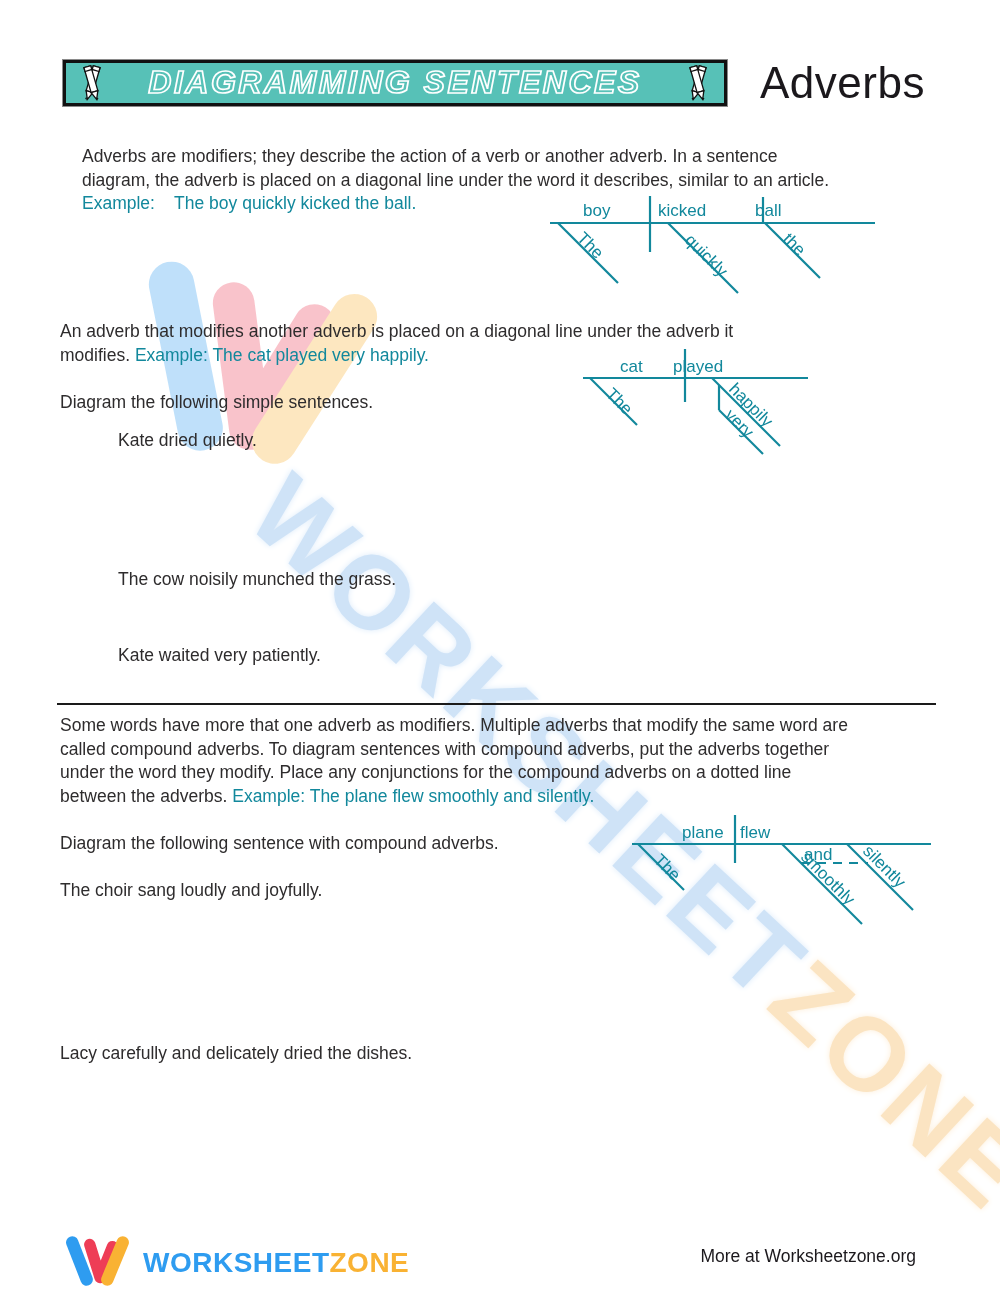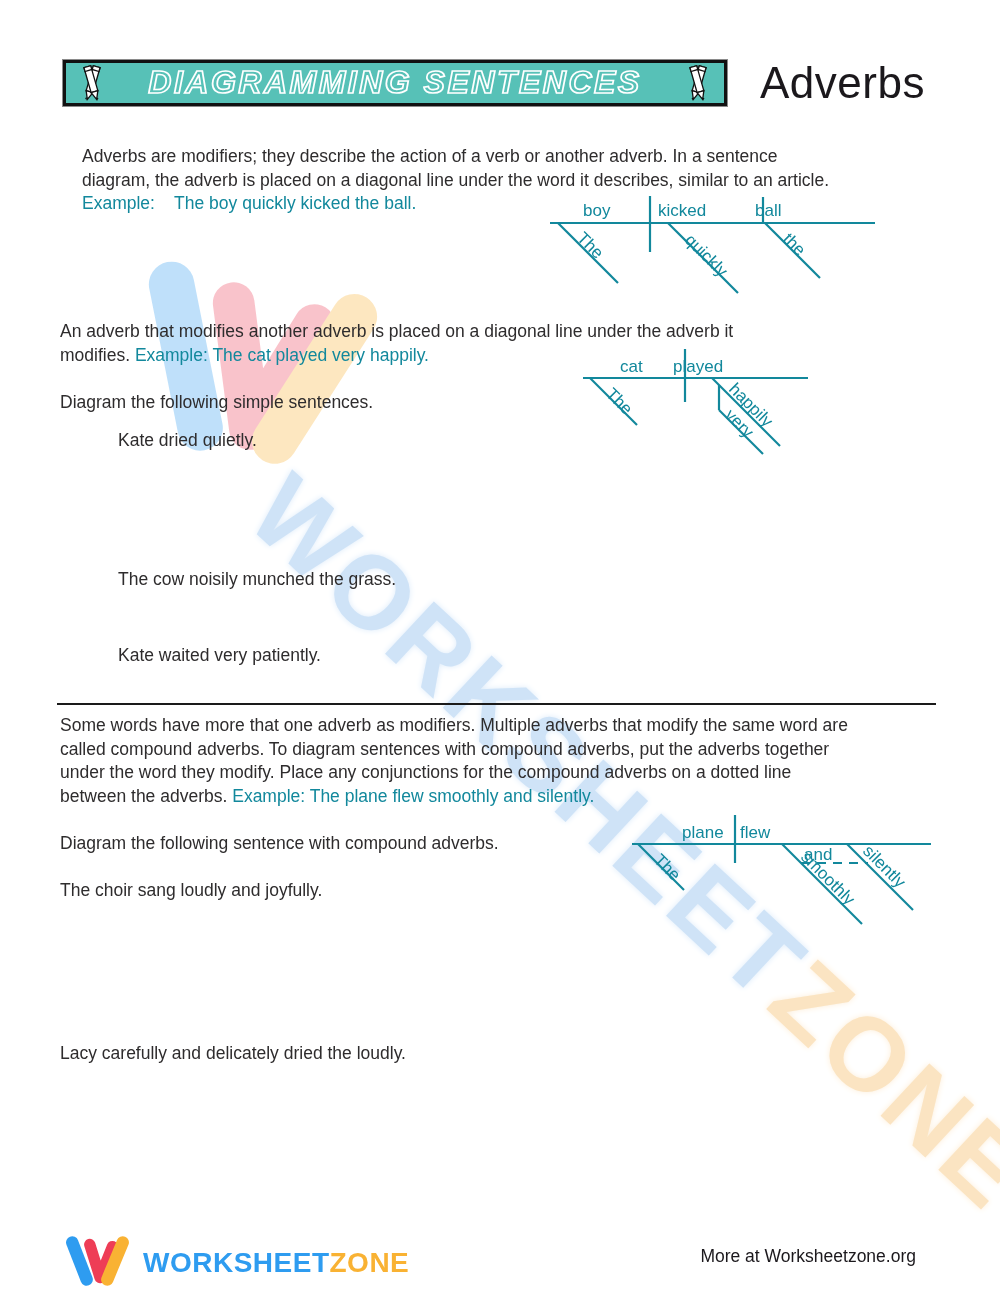--- a/index.html
+++ b/index.html
@@ -214,21 +214,21 @@
     <text transform="translate(25,51) rotate(45)">The</text>
     <line x1="154" y1="34" x2="234" y2="114"></line>
     <text transform="translate(172,48) rotate(45)">smoothly</text>
     <line x1="219" y1="34" x2="285" y2="100"></line>
     <text transform="translate(234,42) rotate(45)">silently</text>
     <line x1="173" y1="53" x2="240" y2="53" stroke-dasharray="9 7"></line>
     <text x="176" y="50">and</text>
   </svg>
 
   <div class="sentence s-choir">The choir sang loudly and joyfully.</div>
-  <div class="sentence s-lacy">Lacy carefully and delicately dried the loudly.</div>
+  <div class="sentence s-lacy">Lacy carefully and delicately dried the dishes.</div>
 
   <svg class="footer-logo" width="68" height="52" viewBox="0 0 66 50">
     <path d="M8 7 L22 43" stroke="#2e9cf0" stroke-width="12" stroke-linecap="round" fill="none"></path>
     <path d="M25 9 L35 41 L47 11" stroke="#ee3d56" stroke-width="11" stroke-linecap="round" stroke-linejoin="round" fill="none"></path>
     <path d="M42 43 L57 7" stroke="#f9b233" stroke-width="12" stroke-linecap="round" fill="none"></path>
   </svg>
   <div class="brand">
     <span class="brand-blue">WORKSHEET</span><span class="brand-orange">ZONE</span>
   </div>
   <div class="more-text">More at Worksheetzone.org</div>

